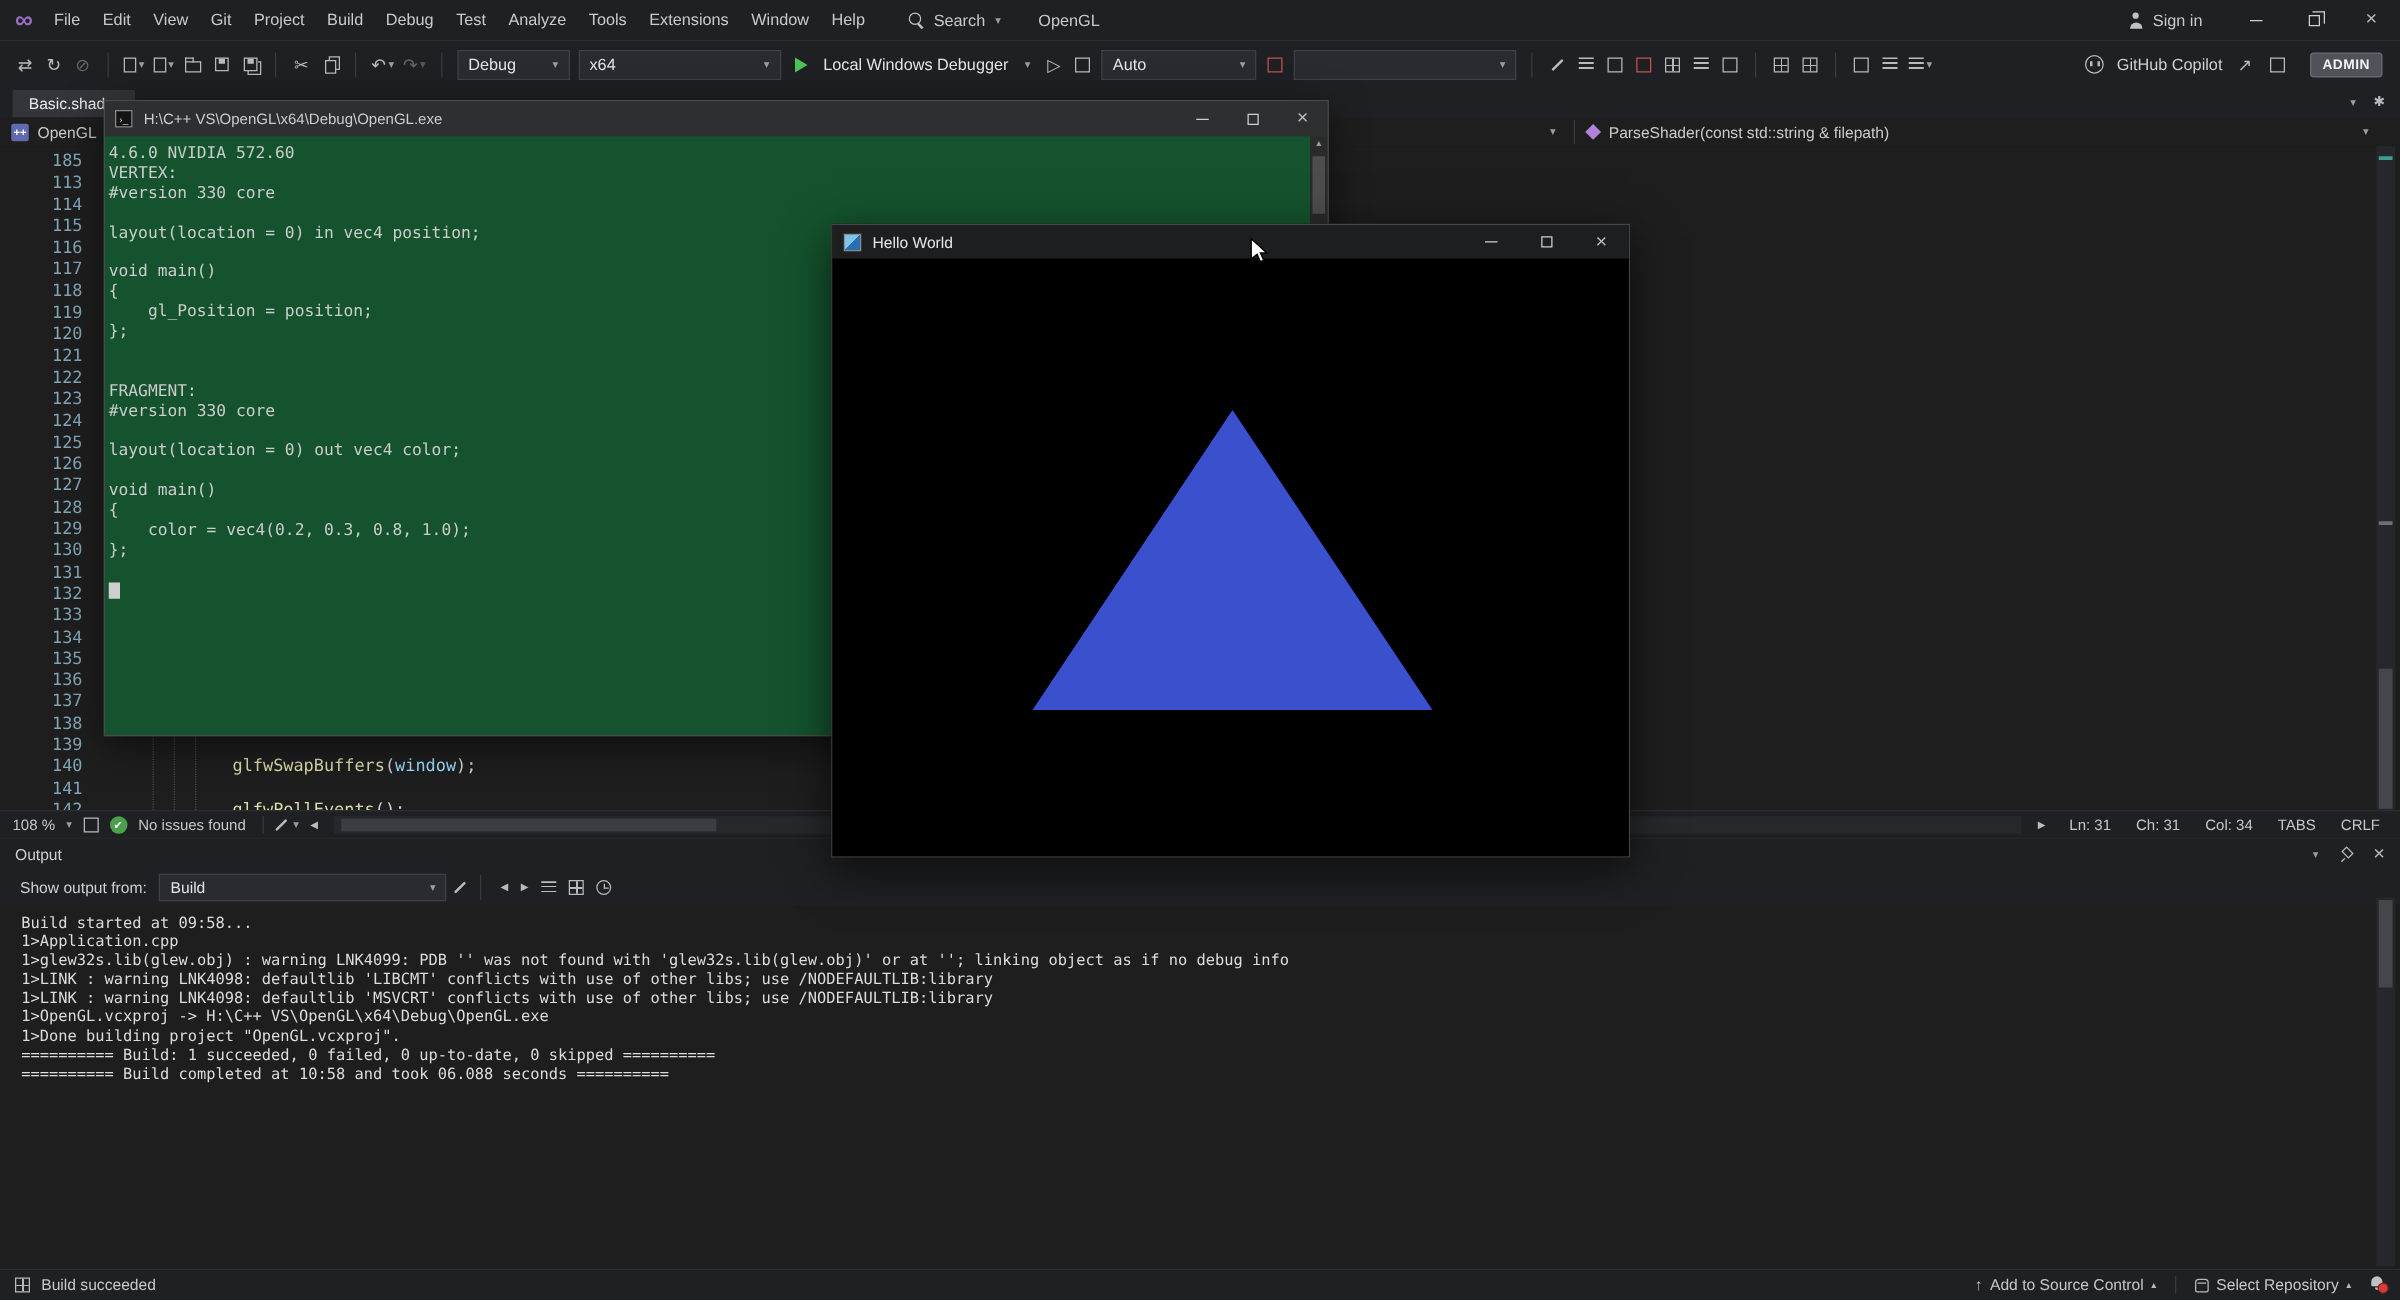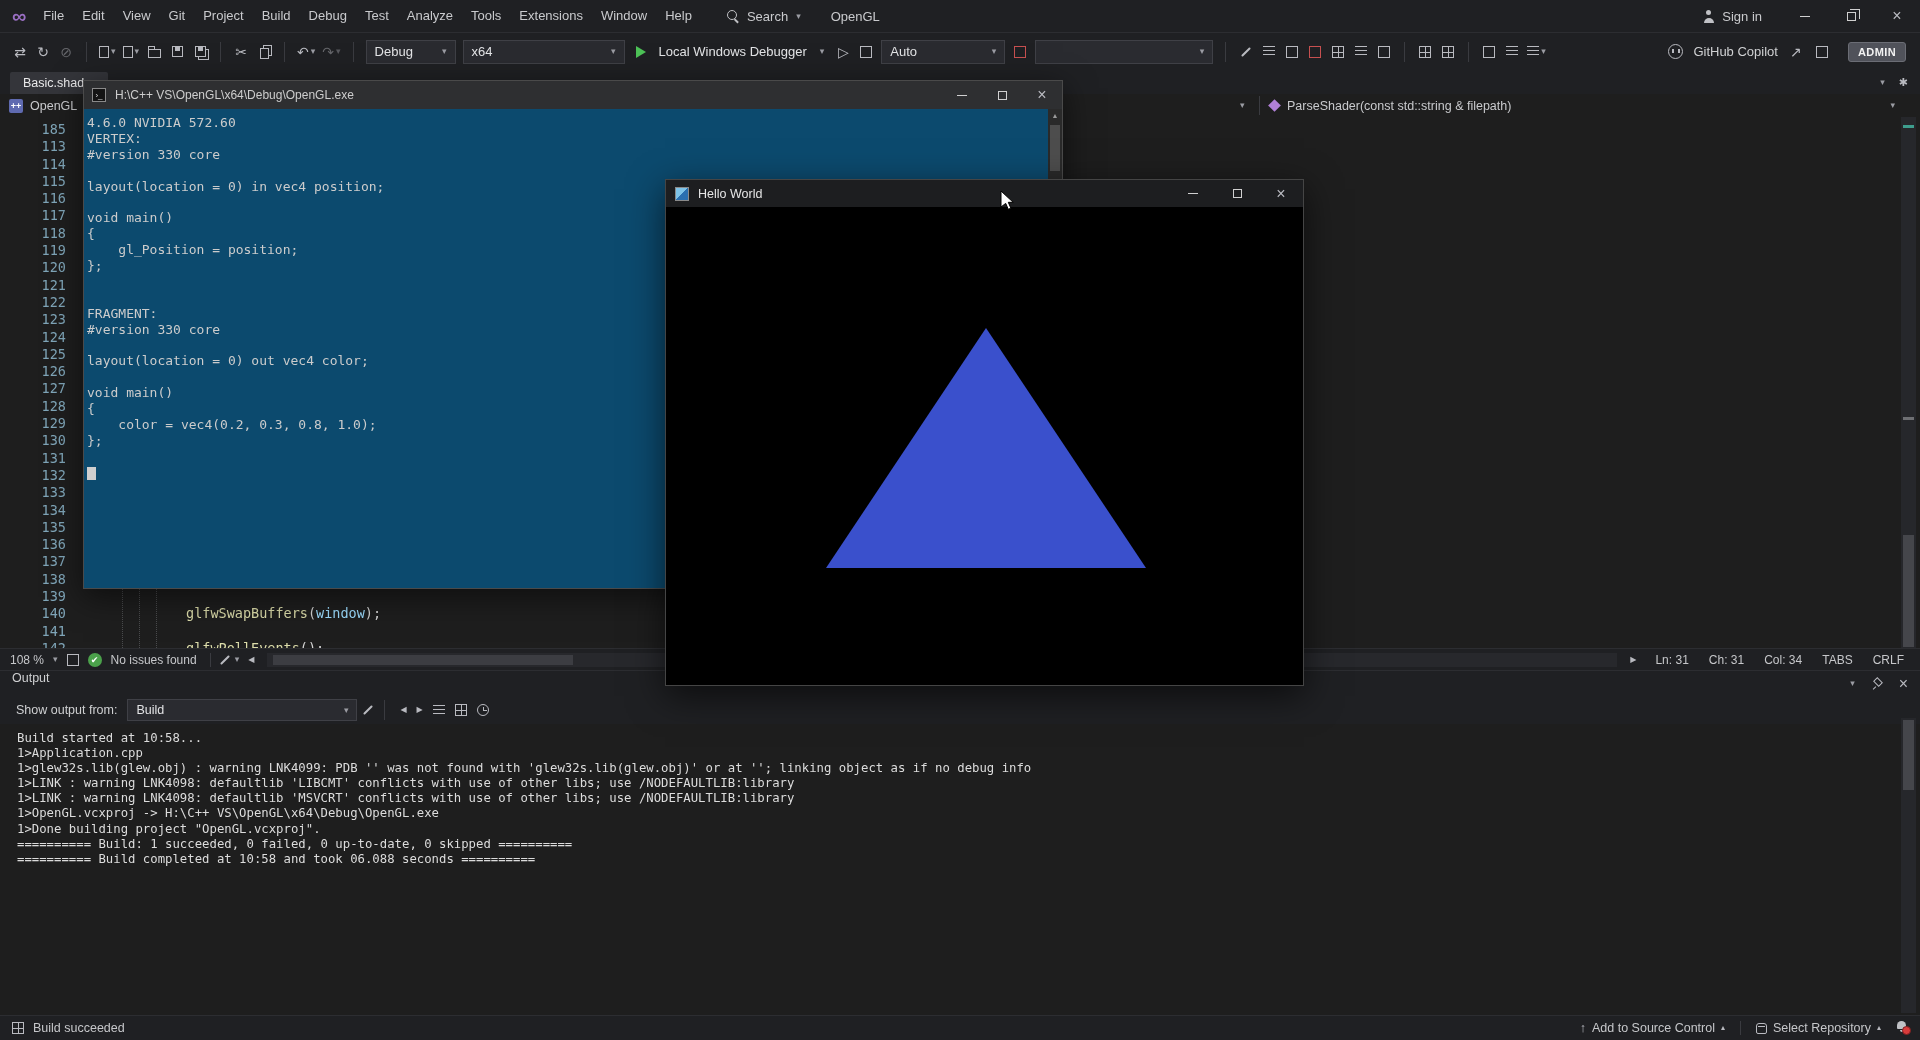--- a/index.html
+++ b/index.html
@@ -119,21 +119,21 @@
 
   
   .estatus{position:absolute;left:0;top:648px;width:1920px;height:22px;background:#1f2023;border-top:1px solid #2c2d31;display:flex;align-items:center;font-size:12px;color:#c6c7ca;padding-left:10px;gap:9px;z-index:6}
   .esep{width:1px;height:14px;background:#3a3b40;margin:0 4px}
   .hscroll{flex:1;height:14px;background:#27282c;margin:0 4px;position:relative}
   .hthumb{position:absolute;left:6px;top:2px;width:300px;height:10px;background:#3c3d42}
   .ln-group{display:flex;gap:20px;margin:0 16px 0 10px;white-space:nowrap}
 
   
   .output{position:absolute;left:0;top:670px;width:1920px;height:345px;background:#1e1e1e;border-top:1px solid #2c2d31;z-index:5}
-  .output-header{height:25px;display:flex;padding:0 12px;font-size:12.5px;color:#cfd0d2;background:#1f2023}
+  .output-header{height:25px;display:flex;align-items:center;padding:0 12px;font-size:12.5px;color:#cfd0d2;background:#1f2023}
   .oh-right{margin-left:auto;display:flex;gap:16px;align-items:center}
   .output-controls{height:28px;display:flex;align-items:center;gap:10px;padding:0 10px 0 16px;font-size:12.5px;background:#1f2023}
   .out-combo{width:230px;height:22px;background:#2a2b30;border:1px solid #3f4046;display:flex;align-items:center;padding:0 8px;color:#e2e3e5}
   .out-combo .g-caret{margin-left:auto}
   .output-log{position:absolute;left:0;top:60px;right:22px;bottom:0;font-family:"DejaVu Sans Mono",monospace;font-size:12.3px;color:#dcdcdc;padding-left:17px;overflow:hidden}
   .output-log div{height:15.1px;line-height:15.1px;white-space:pre}
 
   
   .statusbar{position:absolute;left:0;top:1015px;width:1920px;height:25px;background:#1f2023;border-top:1px solid #2c2d31;display:flex;align-items:center;font-size:12.5px;color:#c6c7ca;padding:0 12px;gap:9px;z-index:6}
   .sb-right{margin-left:auto;display:flex;align-items:flex-start;gap:15px}
@@ -142,21 +142,21 @@
 
   
   .v-scroll{position:absolute;left:1901px;top:117px;width:15px;height:531px;background:#26272b;z-index:5}
   .v-thumb{position:absolute;left:2px;top:418px;width:11px;height:112px;background:#45464b}
   .v-mark-teal{position:absolute;left:2px;top:8px;width:11px;height:3px;background:#3e9e8e}
   .v-mark-grey{position:absolute;left:2px;top:300px;width:11px;height:3px;background:#6e6f73}
   .out-scroll{position:absolute;left:1901px;top:718px;width:15px;height:295px;background:#26272b;z-index:6}
   .out-thumb{position:absolute;left:2px;top:2px;width:11px;height:70px;background:#45464b}
 
   
-  .console-win{position:absolute;left:83px;top:80px;width:980px;height:509px;background:#0c4a6e;border:1px solid #4a4a4a;z-index:30;box-shadow:0 8px 30px rgba(0,0,0,.55)}
+  .console-win{position:absolute;left:83px;top:80px;width:980px;height:509px;background:#14532d;border:1px solid #4a4a4a;z-index:30;box-shadow:0 8px 30px rgba(0,0,0,.55)}
   .console-title{height:28px;background:#2e2f31;display:flex;align-items:center;padding-left:8px;gap:9px;font-size:12px;color:#cdcdcd}
   .ct-buttons{margin-left:auto;display:flex;height:100%}
   .cw-btn{width:40px;height:28px;display:flex;align-items:center;justify-content:center;color:#e0e0e0}
   .console-body{position:absolute;left:0;top:28px;right:14px;bottom:0;padding:6px 0 0 3px;font-family:"DejaVu Sans Mono",monospace;font-size:13px;color:#cccccc;overflow:hidden}
   .console-body div{height:15.9px;line-height:15.9px;white-space:pre}
   .console-cursor{display:inline-block;width:9px;height:13px;background:#cfcfcf;vertical-align:middle}
   .console-scroll{position:absolute;right:0;top:28px;width:14px;bottom:0;background:#2a2a2a}
   .cs-thumb{position:absolute;left:2px;top:16px;width:10px;height:46px;background:#4d4d4d}
   .cs-arrow{position:absolute;left:0;width:14px;height:13px;color:#9a9a9a;font-size:7px;display:flex;align-items:center;justify-content:center}
 
@@ -445,21 +445,21 @@
       </div>
       <span class="mi mi-pen"></span>
       <span class="tsep"></span>
       <span class="g g-left"></span>
       <span class="g g-right"></span>
       <span class="mi mi-lines"></span>
       <span class="mi mi-grid"></span>
       <span class="mi mi-clock"></span>
     </div>
     <div class="output-log" id="output-log">
-        <div>Build started at 10:58...</div>
+        <div>Build started at 09:58...</div>
         <div>1&gt;Application.cpp</div>
         <div>1&gt;glew32s.lib(glew.obj) : warning LNK4099: PDB '' was not found with 'glew32s.lib(glew.obj)' or at ''; linking object as if no debug info</div>
         <div>1&gt;LINK : warning LNK4098: defaultlib 'LIBCMT' conflicts with use of other libs; use /NODEFAULTLIB:library</div>
         <div>1&gt;LINK : warning LNK4098: defaultlib 'MSVCRT' conflicts with use of other libs; use /NODEFAULTLIB:library</div>
         <div>1&gt;OpenGL.vcxproj -&gt; H:\C++ VS\OpenGL\x64\Debug\OpenGL.exe</div>
         <div>1&gt;Done building project "OpenGL.vcxproj".</div>
         <div>========== Build: 1 succeeded, 0 failed, 0 up-to-date, 0 skipped ==========</div>
         <div>========== Build completed at 10:58 and took 06.088 seconds ==========</div>
       </div>
   </div>

